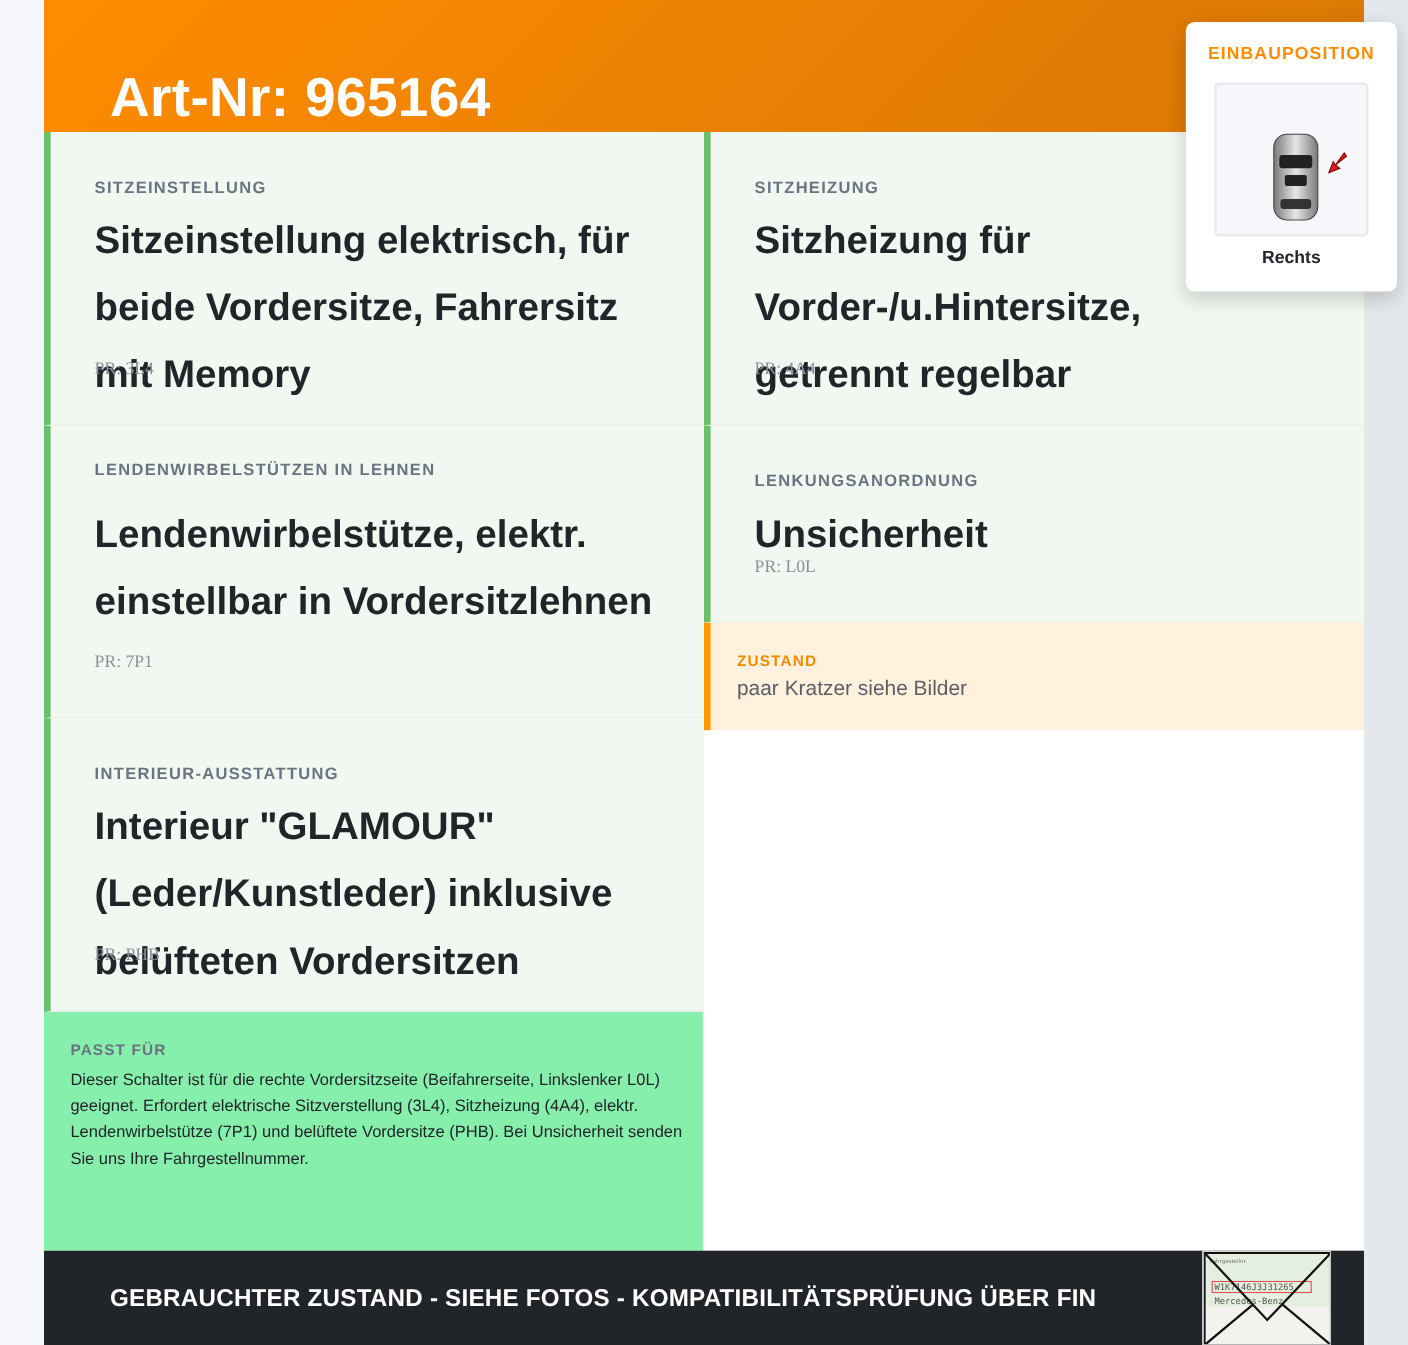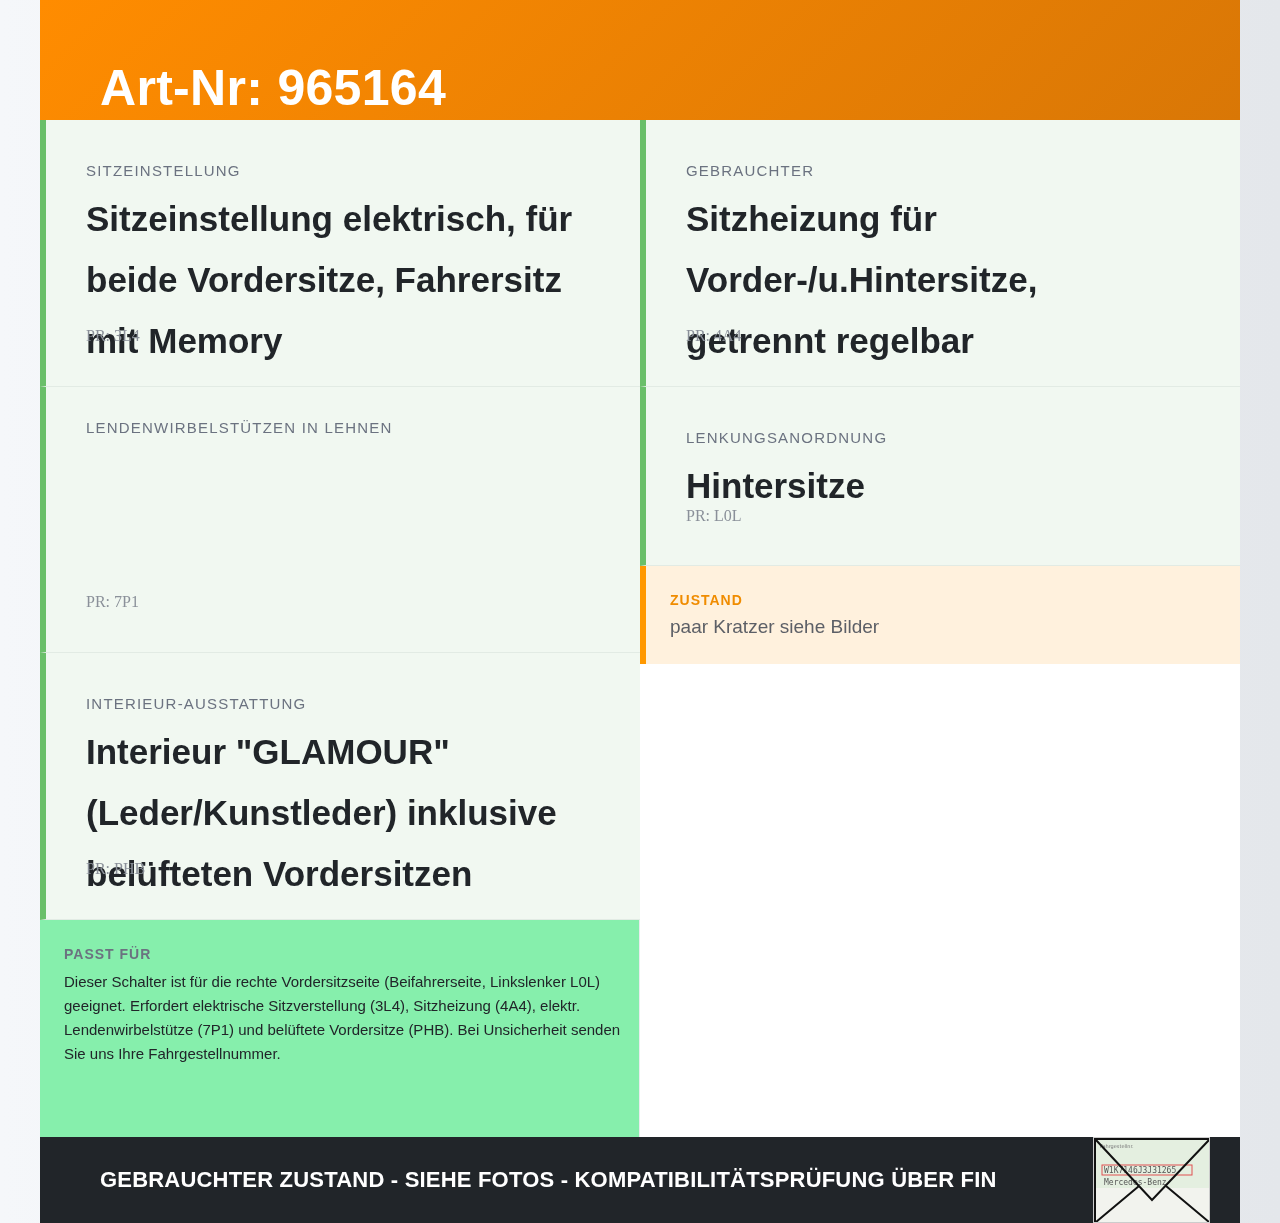--- a/index.html
+++ b/index.html
@@ -21,21 +21,21 @@
     position: absolute; left: 60px; top: 28px;
     font-size: 50px; font-weight: 700; color: #ffffff; letter-spacing: 0.3px; margin-top: 31px;
   }
   .grid { position: absolute; left: 0; top: 120px; width: 1200px; }
   .card {
     position: absolute; background: #f1f8f1; border-left: 6px solid #6abf69;
     border-bottom: 1px solid #e2ebe4;
   }
   .card .label {
     position: absolute; left: 40px;
-    font-size: 15px; font-weight: 400; color: #6b7280; letter-spacing: 1.2px;
+    font-size: 15px; font-weight: 700; color: #6b7280; letter-spacing: 1.2px;
   }
   .card .value {
     position: absolute; left: 40px; right: 30px;
     font-size: 35px; font-weight: 700; color: #212529; line-height: 61px;
   }
   .card .pr {
     position: absolute; left: 40px;
     font-size: 16px; color: #8a9099; font-family: Liberation Serif, serif;
   }
   .zustand {
@@ -107,33 +107,34 @@
 
   <div class="grid">
 
     <div class="card" style="left:0;top:0;width:600px;height:267px;">
       <div class="label" style="top:42px;">SITZEINSTELLUNG</div>
       <div class="value" style="top:68px;">Sitzeinstellung elektrisch, für beide Vordersitze, Fahrersitz mit Memory</div>
       <div class="pr" style="top:207px;">PR: 3L4</div>
     </div>
 
     <div class="card" style="left:600px;top:0;width:600px;height:267px;">
-      <div class="label" style="top:42px;">GEBRAUCHTER</div>
+      <div class="label" style="top:42px;">SITZHEIZUNG</div>
       <div class="value" style="top:68px;right:140px;">Sitzheizung für Vorder-/u.Hintersitze, getrennt regelbar</div>
       <div class="pr" style="top:207px;">PR: 4A4</div>
     </div>
 
     <div class="card" style="left:0;top:267px;width:600px;height:266px;">
       <div class="label" style="top:32px;">LENDENWIRBELSTÜTZEN IN LEHNEN</div>
+      <div class="value" style="top:68px;">Lendenwirbelstütze, elektr. einstellbar in Vordersitzlehnen</div>
       <div class="pr" style="top:206px;">PR: 7P1</div>
     </div>
 
     <div class="card" style="left:600px;top:267px;width:600px;height:179px;">
       <div class="label" style="top:42px;">LENKUNGSANORDNUNG</div>
-      <div class="value" style="top:68px;">Hintersitze</div>
+      <div class="value" style="top:68px;">Unsicherheit</div>
       <div class="pr" style="top:120px;">PR: L0L</div>
     </div>
 
     <div class="zustand">
       <div class="label">ZUSTAND</div>
       <div class="value">paar Kratzer siehe Bilder</div>
     </div>
 
     <div class="card" style="left:0;top:533px;width:600px;height:267px;">
       <div class="label" style="top:42px;">INTERIEUR-AUSSTATTUNG</div>
@@ -159,14 +160,34 @@
         <text x="10" y="35" font-size="8" fill="#555" font-family="DejaVu Sans Mono, monospace">W1K7146J3J31265</text>
         <text x="10" y="47" font-size="8" fill="#555" font-family="DejaVu Sans Mono, monospace">Mercedes-Benz</text>
         <path d="M2 50 L115 50 L115 84 L2 84 Z" fill="#f2f2ef" opacity="0.8"></path>
         <path d="M2 2 L58 62 L115 2" fill="none" stroke="#111" stroke-width="2"></path>
         <path d="M2 84 L45 48 M115 84 L72 48" fill="none" stroke="#111" stroke-width="2"></path>
         <rect x="1" y="1" width="115" height="84" fill="none" stroke="#111" stroke-width="2"></rect>
       </svg>
     </div>
   </div>
 
+  <div class="popup">
+    <div class="title">EINBAUPOSITION</div>
+    <div class="img-box">
+      <svg width="136" height="136" viewBox="0 0 136 136">
+        <defs>
+          <linearGradient id="carbody" x1="0" x2="1">
+            <stop offset="0" stop-color="#7a7a7a"></stop>
+            <stop offset="0.5" stop-color="#e6e6e6"></stop>
+            <stop offset="1" stop-color="#7a7a7a"></stop>
+          </linearGradient>
+        </defs>
+        <rect x="52" y="45" width="40" height="78" rx="12" fill="url(#carbody)" stroke="#444" stroke-width="1"></rect>
+        <rect x="57" y="64" width="30" height="12" rx="3" fill="#222"></rect>
+        <rect x="62" y="82" width="20" height="10" rx="2" fill="#222"></rect>
+        <rect x="58" y="104" width="28" height="9" rx="3" fill="#333"></rect>
+        <path d="M118 65 L108 73 L112 76 L102 80 L106 70 L108 73 L116 62 Z" fill="#d62020" stroke="#8b0000" stroke-width="1"></path>
+      </svg>
+    </div>
+    <div class="pos">Rechts</div>
+  </div>
 
 </div>
 
 </body></html>

